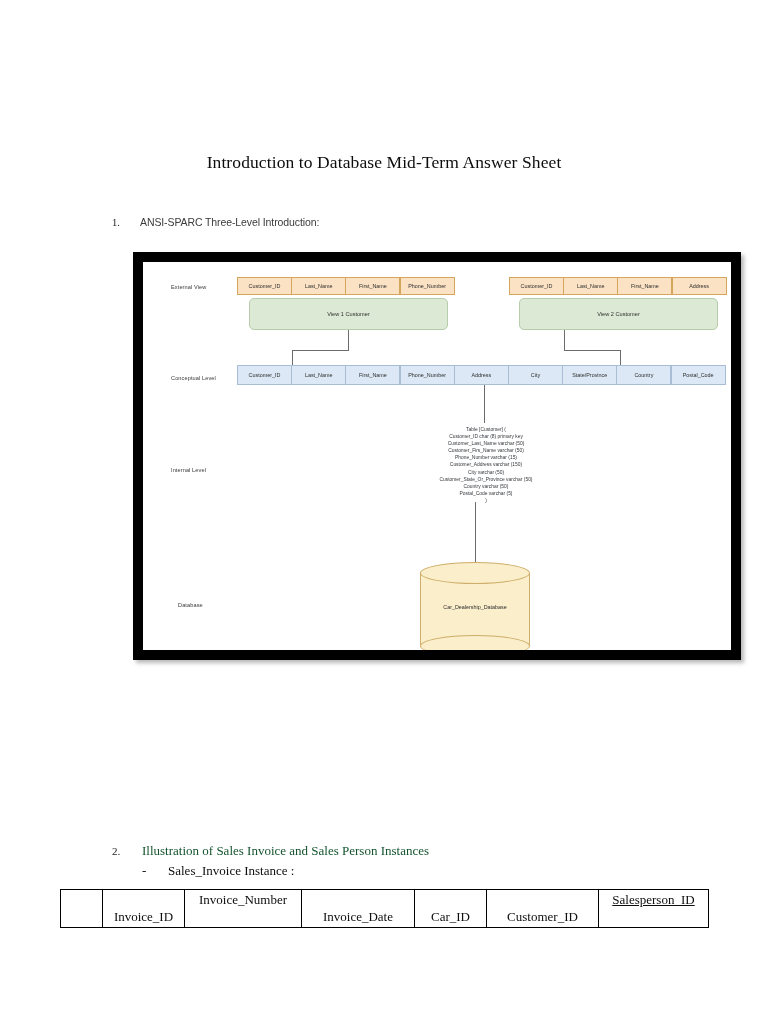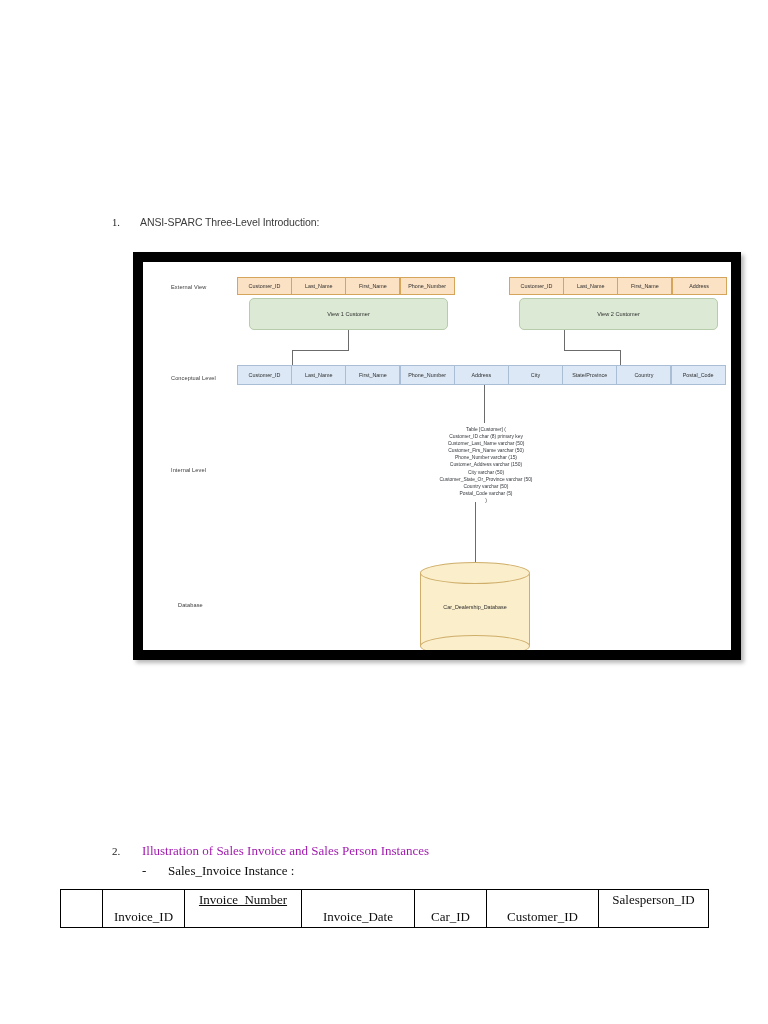--- a/index.html
+++ b/index.html
@@ -247,21 +247,21 @@
   }
   .item2 .num {
     font-family: "Liberation Serif", serif;
     font-size: 11px;
     width: 30px;
     color: #1a1a1a;
   }
   .item2 .txt {
     font-family: "Liberation Serif", serif;
     font-size: 13px;
-    color: #a21caf;
+    color: #14532d;
   }
   .item2 .line2 {
     display: flex;
     align-items: baseline;
     margin-top: 4px;
     padding-left: 30px;
   }
   .item2 .dash {
     font-family: "Liberation Serif", serif;
     font-size: 13px;
@@ -291,31 +291,32 @@
     text-align: center;
     vertical-align: bottom;
     padding: 2px 2px 3px 2px;
     height: 38px;
     box-sizing: border-box;
     word-break: break-all;
     line-height: 15px;
   }
   #invoice-table th.empty-col { width: 42px; }
   #invoice-table th.c-invoice-id { width: 82px; }
-  #invoice-table th.c-invoice-number { width: 117px; vertical-align: top; text-decoration: underline; }
+  #invoice-table th.c-invoice-number { width: 117px; vertical-align: top; }
   #invoice-table th.c-invoice-date { width: 113px; }
   #invoice-table th.c-car-id { width: 72px; }
   #invoice-table th.c-customer-id { width: 112px; }
-  #invoice-table th.c-salesperson-id { width: 110px; vertical-align: top; }
+  #invoice-table th.c-salesperson-id { width: 110px; vertical-align: top; text-decoration: underline; }
 </style>
 </head>
 <body>
 
 <div class="page">
 
+  <div class="doc-title">Introduction to Database Mid-Term Answer Sheet</div>
 
   <div class="item1">
     <span class="num">1.</span>
     <span class="txt">ANSI-SPARC Three-Level Introduction:</span>
   </div>
 
   <div class="diagram-frame">
     <div class="diagram-canvas">
 
       <div class="lvl-label lvl-external">External View</div>

